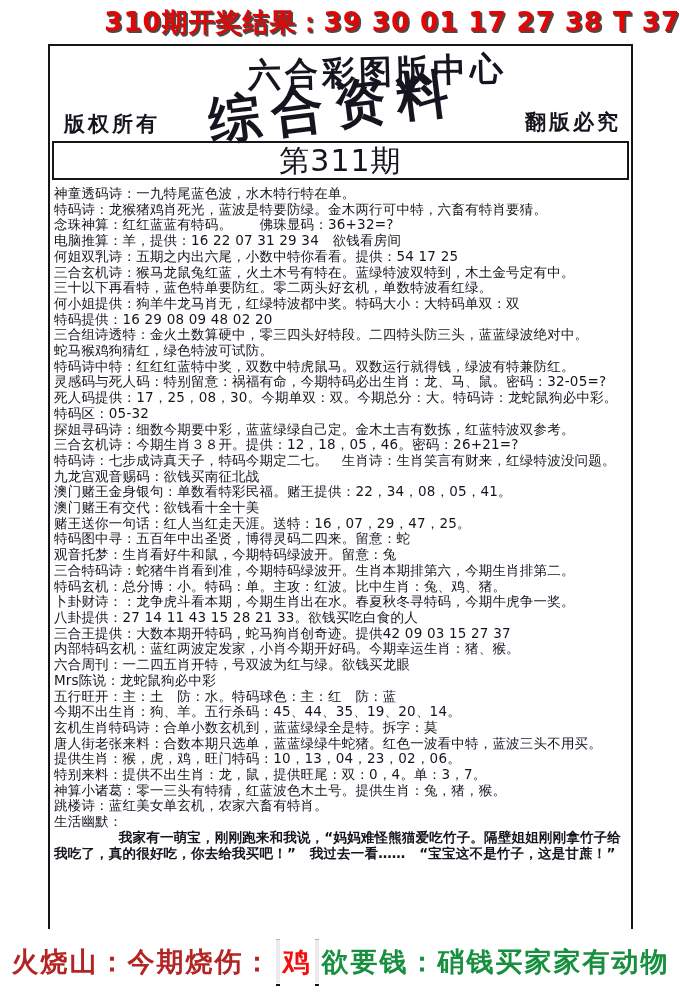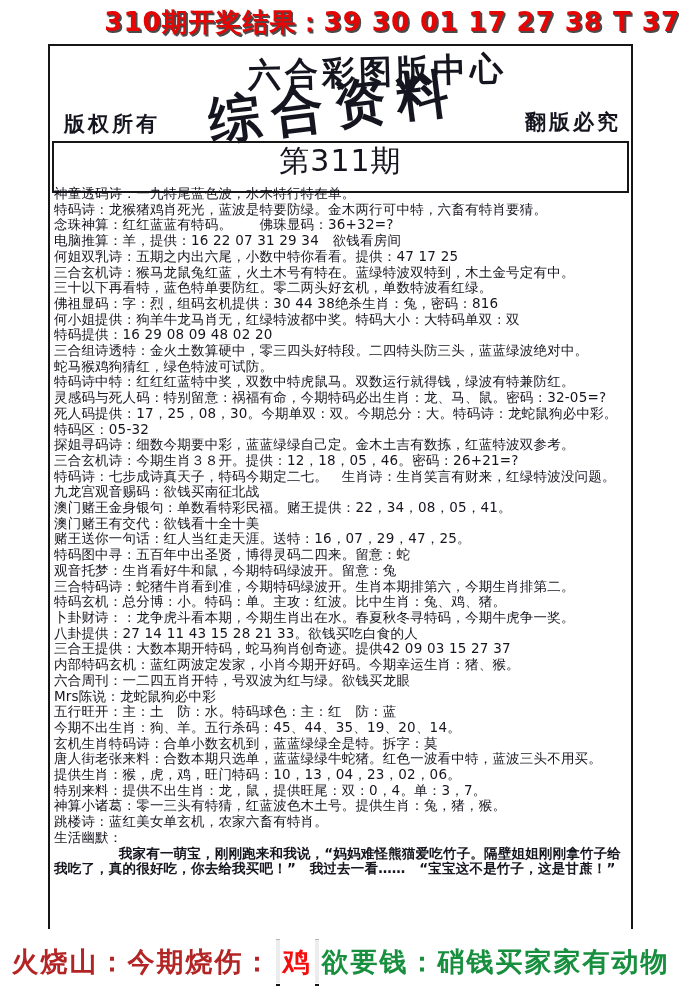--- a/index.html
+++ b/index.html
@@ -43,21 +43,21 @@
   }
   .copy-left {
     position:absolute; left:14px; top:64px;
     font-size:21px; font-weight:bold; letter-spacing:3px; white-space:nowrap;
   }
   .copy-right {
     position:absolute; right:10px; top:62px;
     font-size:21px; font-weight:bold; letter-spacing:3px; white-space:nowrap;
   }
   .issue-box {
-    position:absolute; top:95px; left:2px; right:2px; height:52px;
+    position:absolute; top:95px; left:2px; right:2px; height:39px;
     border:2px solid #161616;
     text-align:center;
     font-size:30px; line-height:36px;
     letter-spacing:1px;
   }
   .content {
     position:absolute; top:140px; left:4px; right:2px;
   }
   .line {
     font-size:13.5px;
@@ -101,24 +101,23 @@
     <div class="copy-right">翻版必究</div>
   </div>
 
   <div class="issue-box">第311期</div>
 
   <div class="content">
     <div class="line">神童透码诗：一九特尾蓝色波，水木特行特在单。</div>
     <div class="line">特码诗：龙猴猪鸡肖死光，蓝波是特要防绿。金木两行可中特，六畜有特肖要猜。</div>
     <div class="line">念珠神算：红红蓝蓝有特码。　　佛珠显码：36+32=?</div>
     <div class="line">电脑推算：羊，提供：16 22 07 31 29 34　欲钱看房间</div>
-    <div class="line">何姐双乳诗：五期之内出六尾，小数中特你看看。提供：47 17 25</div>
+    <div class="line">何姐双乳诗：五期之内出六尾，小数中特你看看。提供：54 17 25</div>
     <div class="line">三合玄机诗：猴马龙鼠兔红蓝，火土木号有特在。蓝绿特波双特到，木土金号定有中。</div>
     <div class="line">三十以下再看特，蓝色特单要防红。零二两头好玄机，单数特波看红绿。</div>
-    <div class="line">佛祖显码：字：烈，组码玄机提供：30 44 38绝杀生肖：兔，密码：816</div>
     <div class="line">何小姐提供：狗羊牛龙马肖无，红绿特波都中奖。特码大小：大特码单双：双</div>
     <div class="line">特码提供：16 29 08 09 48 02 20</div>
     <div class="line">三合组诗透特：金火土数算硬中，零三四头好特段。二四特头防三头，蓝蓝绿波绝对中。</div>
     <div class="line">蛇马猴鸡狗猜红，绿色特波可试防。</div>
     <div class="line">特码诗中特：红红红蓝特中奖，双数中特虎鼠马。双数运行就得钱，绿波有特兼防红。</div>
     <div class="line">灵感码与死人码：特别留意：祸福有命，今期特码必出生肖：龙、马、鼠。密码：32-05=?</div>
     <div class="line">死人码提供：17，25，08，30。今期单双：双。今期总分：大。特码诗：龙蛇鼠狗必中彩。</div>
     <div class="line">特码区：05-32</div>
     <div class="line">探姐寻码诗：细数今期要中彩，蓝蓝绿绿自己定。金木土吉有数拣，红蓝特波双参考。</div>
     <div class="line">三合玄机诗：今期生肖３８开。提供：12，18，05，46。密码：26+21=?</div>

